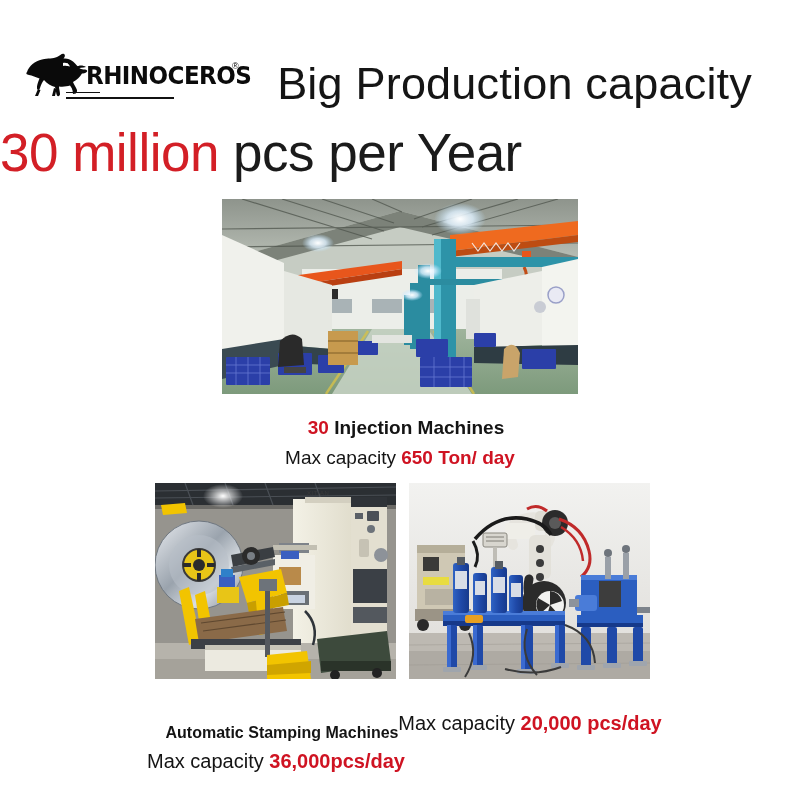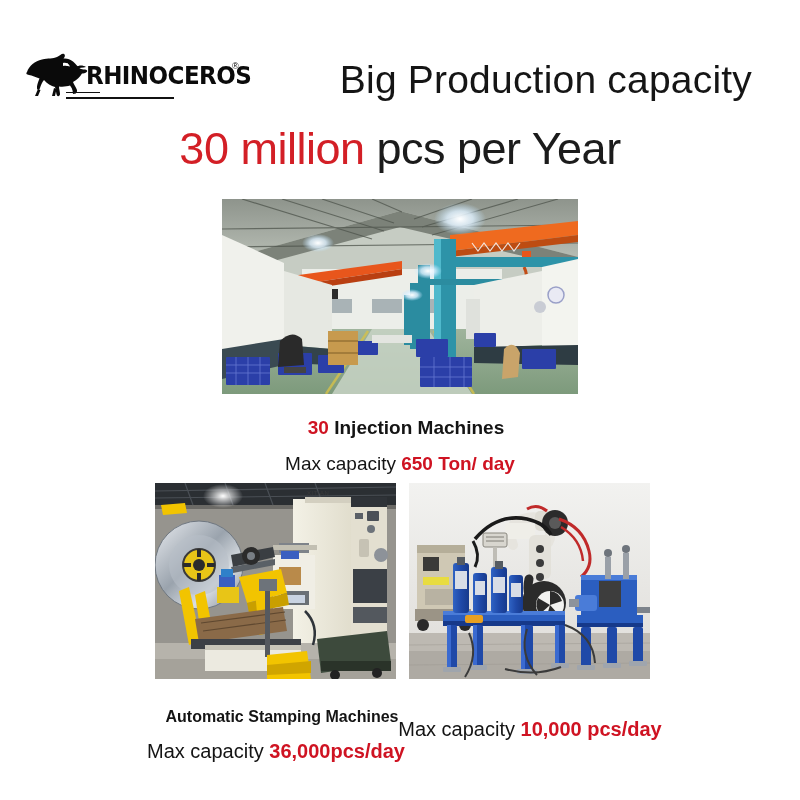--- a/index.html
+++ b/index.html
@@ -67,36 +67,35 @@
     top: 40px;
     width: 34px;
     height: 1px;
     background: #111;
   }
 
   .header-title {
     position: absolute;
     right: 48px;
     top: 58px;
-    font-size: 39px;
+    font-size: 45px;
     font-weight: 400;
     letter-spacing: 0.2px;
     color: #151515;
     white-space: nowrap;
     margin-left: 6px;
   }
 
   
   .headline {
     position: absolute;
     left: 0;
     right: 0;
     top: 126px;
-    text-align: center;
-    font-size: 45px;
+    font-size: 53px;
     font-weight: 400;
     letter-spacing: -0.5px;
     line-height: 1;
     white-space: nowrap;
   }
   .headline .hl-red   { color: #d31f26; }
   .headline .hl-black { color: #1b1b1b; }
 
   
   .photo {
@@ -131,42 +130,42 @@
     line-height: 1.28;
   }
   .cap-hero {
     left: 0;
     right: 0;
     top: 416px;
   }
   .cap-stamp {
     left: 124px;
     width: 304px;
-    top: 707px;
+    top: 723px;
   }
   .cap-weld {
     left: 378px;
     width: 304px;
     top: 705px;
   }
   .cap-line1 {
     display: block;
     font-size: 19px;
     font-weight: 700;
     color: #141414;
     white-space: nowrap;
     padding-left: 12px;
   }
   .cap-line2 {
     display: block;
     font-size: 19px;
     font-weight: 400;
     color: #141414;
     white-space: nowrap;
-    margin-top: 12px;
+    margin-top: 6px;
   }
   .cap-stamp .cap-line1, .cap-weld .cap-line1 { font-size: 16px; }
   .cap-stamp .cap-line2, .cap-weld .cap-line2 { font-size: 20px; }
   .red { color: #cf1322; font-weight: 700; }
   .blk-b { font-weight: 700; }
 </style>
 </head>
 <body>
 
 <div class="logo-block">
@@ -561,14 +560,14 @@
     <rect x="228" y="124" width="13" height="6" fill="#7d838b"></rect>
 
     <path d="M60 150 q10 22 -4 44" fill="none" stroke="#3a3a3a" stroke-width="2"></path>
     <path d="M118 146 q-8 26 10 46" fill="none" stroke="#3a3a3a" stroke-width="2"></path>
     <path d="M156 142 q28 10 30 38" fill="none" stroke="#3a3a3a" stroke-width="2"></path>
     <path d="M96 186 q30 8 56 -2" fill="none" stroke="#3a3a3a" stroke-width="2"></path>
   </svg>
 </div>
 
 <div class="caption cap-weld">
-  <span class="cap-line2"><span>Max capacity </span><span class="red">10,000 pcs/day</span></span>
+  <span class="cap-line2"><span>Max capacity </span><span class="red">20,000 pcs/day</span></span>
 </div>
 
 </body></html>

